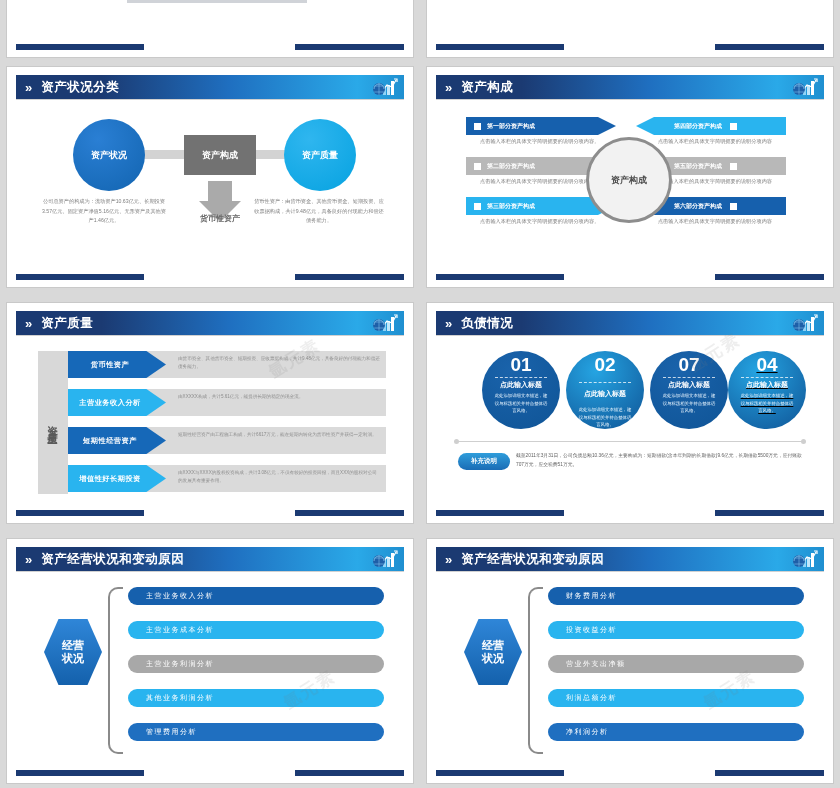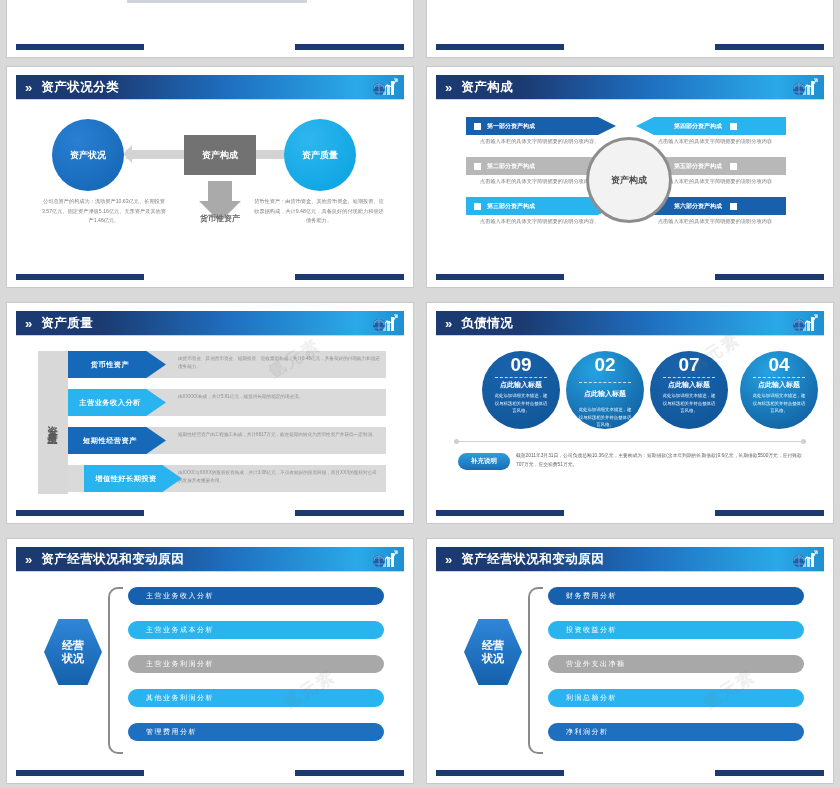--- a/index.html
+++ b/index.html
@@ -51,21 +51,21 @@
   
   .circle{border-radius:50%;display:flex;align-items:center;justify-content:center;
           color:#fff;font-weight:bold;text-align:center;line-height:1.15;}
   .tinytxt{font-size:5.2px;color:#7e7e7e;line-height:1.85;text-align:center;}
 
   
   .wm{position:absolute;color:rgba(120,120,120,.13);font-size:17px;font-weight:bold;
       transform:rotate(-32deg);white-space:nowrap;pointer-events:none;letter-spacing:2px;}
 
   
-  .s1 .c-left{position:absolute;left:36px;top:18px;width:72px;height:72px;
+  .s1 .c-left{position:absolute;left:57px;top:18px;width:72px;height:72px;
       background:radial-gradient(circle at 35% 28%,#2a7fd4,#1264b0);font-size:9px;}
   .s1 .c-right{position:absolute;right:48px;top:18px;width:72px;height:72px;
       background:radial-gradient(circle at 35% 28%,#2fb6ef,#06a2e0);font-size:9px;}
   .s1 .sq{position:absolute;left:168px;top:34px;width:72px;height:40px;background:#727272;
       color:#fff;font-size:9px;font-weight:bold;display:flex;align-items:center;justify-content:center;}
   .s1 .arrL{position:absolute;left:110px;top:49px;width:62px;height:9px;background:#d3d3d3;}
   .s1 .arrL:before{content:"";position:absolute;left:-12px;top:-5px;border:9px solid transparent;border-right-color:#d3d3d3;}
   .s1 .arrR{position:absolute;left:237px;top:49px;width:62px;height:9px;background:#d3d3d3;}
   .s1 .arrR:after{content:"";position:absolute;right:-12px;top:-5px;border:9px solid transparent;border-left-color:#d3d3d3;}
   .s1 .arrD{position:absolute;left:192px;top:80px;width:24px;height:20px;background:#aaaaaa;}
@@ -277,21 +277,21 @@
             </div>
             <div class="rtx">由XXXXX构成，共计5.61亿元，能提供长期的稳定的现金流。</div>
           </div>
           <div class="grow" style="top: 90px;">
             <div class="chip" style="background: rgb(22, 104, 184);">
               <span>短期性经营资产</span>
             </div>
             <div class="rtx">短期性经营资产由工程施工构成，共计6617万元，能在短期内转化为货币性资产并获得一定利润。</div>
           </div>
           <div class="grow" style="top: 128px;">
-            <div class="chip" style="background: rgb(41, 180, 239); margin-left: 16px;">
+            <div class="chip" style="background: rgb(41, 180, 239);">
               <span>增值性好长期投资</span>
             </div>
             <div class="rtx">由XXXX与XXXX的股权投资构成，共计3.08亿元，不仅有较好的投资回报，而且XXX的股权对公司的发展具有重要作用。</div>
           </div>
           <div class="wm" style="left: 250px; top: 10px;">氩元素</div>
         </div>
         <div class="sfoot">
           <i class="l"></i>
           <i class="r"></i>
         </div>
@@ -306,38 +306,38 @@
             <rect x="19" y="4" width="3" height="14" fill="#ffffff"></rect>
             <path d="M10 14 L15 8 L20 10 L24 3" stroke="#ffffff" stroke-width="1.2" fill="none"></path>
             <path d="M22 2 L25 2 L25 5" stroke="#ffffff" stroke-width="1.2" fill="none"></path>
             <ellipse cx="7" cy="12" rx="6" ry="6" fill="#1e5fa8"></ellipse>
             <path d="M2 12 a5 5 0 0 1 10 0" stroke="#7fc5ef" stroke-width=".8" fill="none"></path>
             <path d="M7 6 v12 M2.2 9 h9.6 M2.2 15 h9.6" stroke="#7fc5ef" stroke-width=".6"></path>
           </svg>
         </div>
         <div class="body">
           <div class="bub" style="left: 46px; background: radial-gradient(circle at 38% 26%, rgb(26, 99, 171), rgb(15, 84, 150));">
-            <div class="num">09</div>
+            <div class="num">01</div>
             <div class="dash"></div>
             <div class="tt">点此输入标题</div>
             <div class="dd">此处添加详细文本描述，建议与标题相关并符合整体语言风格。</div>
           </div>
           <div class="bub" style="left: 130px; background: radial-gradient(circle at 38% 26%, rgb(37, 164, 226), rgb(15, 84, 150)); justify-content: space-between;">
             <div class="num">02</div>
             <div class="dash"></div>
             <div class="tt">点此输入标题</div>
             <div class="dd">此处添加详细文本描述，建议与标题相关并符合整体语言风格。</div>
           </div>
           <div class="bub" style="left: 214px; background: radial-gradient(circle at 38% 26%, rgb(26, 99, 171), rgb(15, 84, 150));">
             <div class="num">07</div>
             <div class="dash"></div>
             <div class="tt">点此输入标题</div>
             <div class="dd">此处添加详细文本描述，建议与标题相关并符合整体语言风格。</div>
           </div>
-          <div class="bub" style="left: 304px; background: radial-gradient(circle at 38% 26%, rgb(37, 164, 226), rgb(15, 84, 150));">
+          <div class="bub" style="left: 292px; background: radial-gradient(circle at 38% 26%, rgb(37, 164, 226), rgb(15, 84, 150)); text-decoration: underline;">
             <div class="num">04</div>
             <div class="dash"></div>
             <div class="tt">点此输入标题</div>
             <div class="dd">此处添加详细文本描述，建议与标题相关并符合整体语言风格。</div>
           </div>
           <div class="axis">
             <i style="left: -2px;"></i>
             <i style="right: -2px;"></i>
           </div>
           <div class="ntag">补充说明</div>

